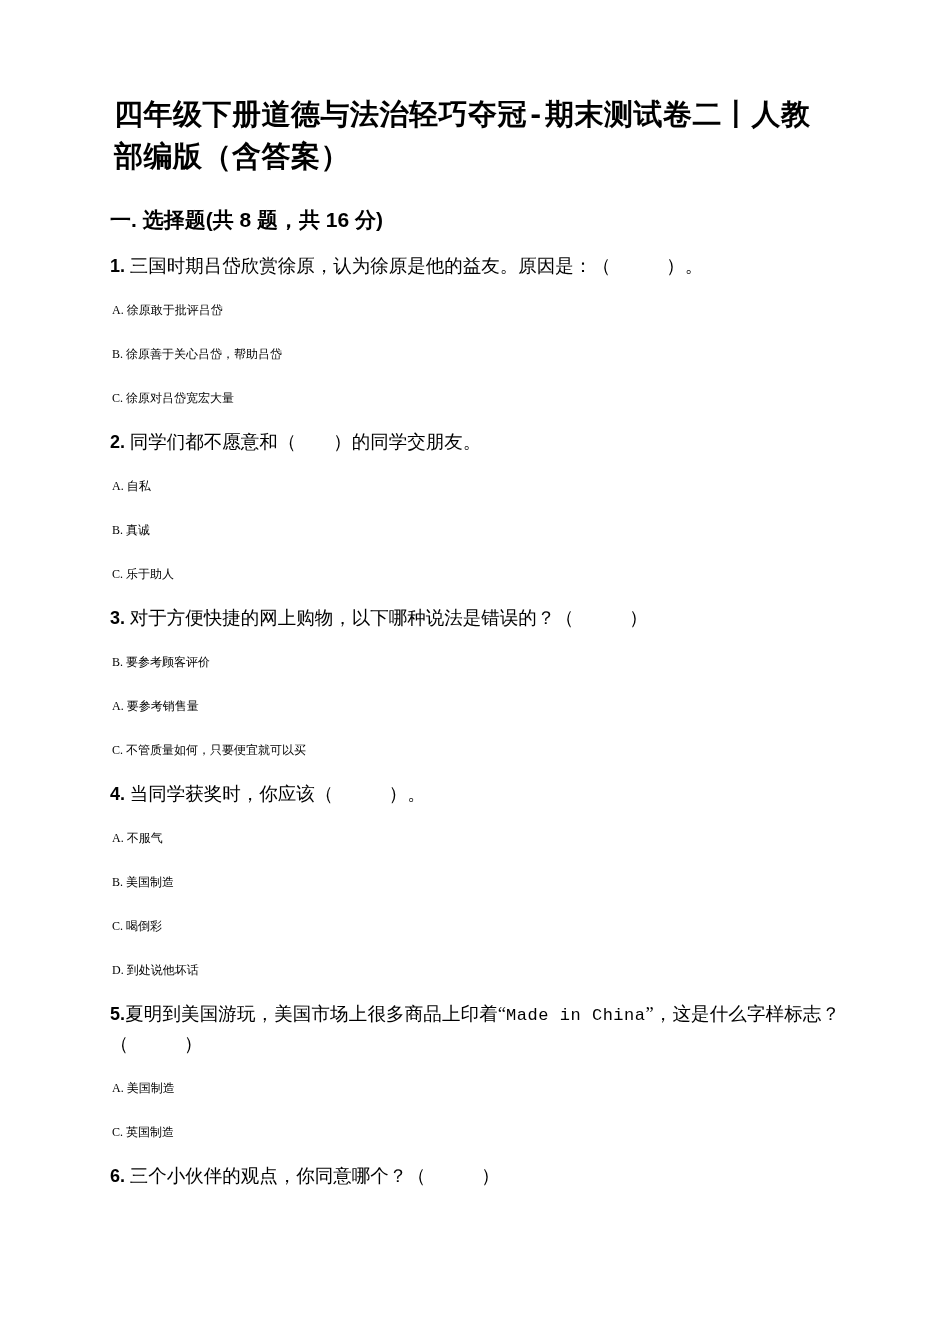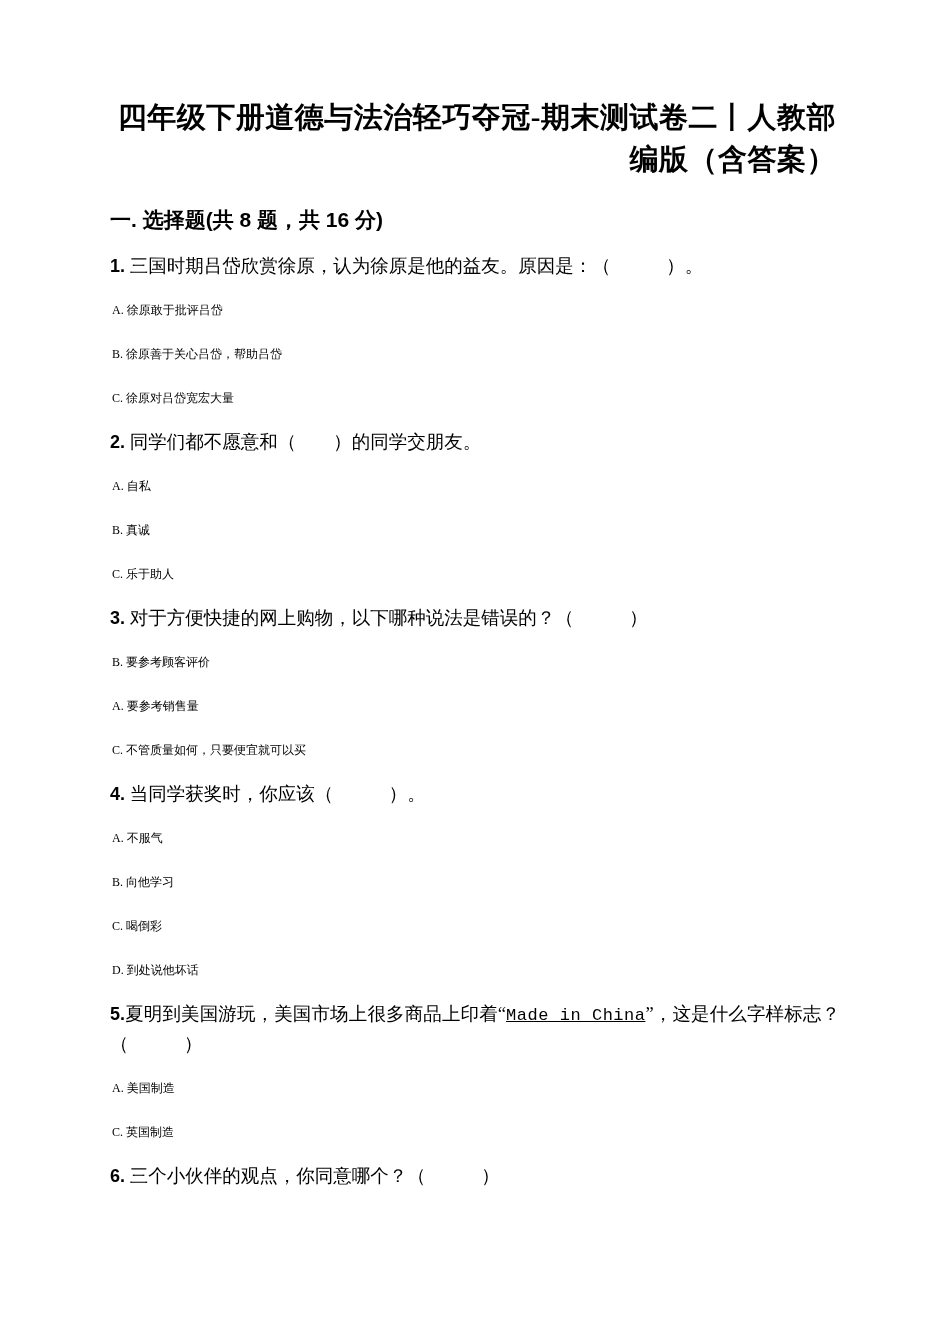--- a/index.html
+++ b/index.html
@@ -15,25 +15,25 @@
     position: relative;
     overflow: hidden;
   }
   .page {
     width: 950px;
     height: 1344px;
     box-sizing: border-box;
     padding: 96px 110px 0 110px;
   }
   .doc-title {
-    font-family: Liberation Serif, serif;
+    font-family: Liberation Mono, monospace;
     font-weight: bold;
     font-size: 29px;
     line-height: 42px;
-    text-align: right;
+    text-align: left;
     letter-spacing: 0.5px;
     margin: 0 0 26px 0;
     padding: 0 4px;
   }
   .section-head {
     font-family: "Liberation Sans", "DejaVu Sans", sans-serif;
     font-weight: bold;
     font-size: 21px;
     line-height: 28px;
     margin: 0 0 18px 0;
@@ -52,21 +52,20 @@
   .opt {
     font-size: 12px;
     line-height: 28px;
     margin: 0 0 16px 0;
     padding-left: 2px;
   }
   .mono-ins {
     font-family: "Liberation Mono", "DejaVu Sans Mono", monospace;
     font-size: 17px;
     letter-spacing: 0.5px;
-    text-decoration: underline;
   }
   .q-wide {
     margin-bottom: 16px;
   }
 </style>
 </head>
 <body>
 
 <div class="page">
 
@@ -96,21 +95,21 @@
   </p>
   <p class="opt">B. 要参考顾客评价</p>
   <p class="opt">A. 要参考销售量</p>
   <p class="opt">C. 不管质量如何，只要便宜就可以买</p>
 
   <p class="q">
     <span class="num">4.</span>
     <span>当同学获奖时，你应该（　　　）。</span>
   </p>
   <p class="opt">A. 不服气</p>
-  <p class="opt">B. 向他学习</p>
+  <p class="opt">B. 美国制造</p>
   <p class="opt">C. 喝倒彩</p>
   <p class="opt">D. 到处说他坏话</p>
 
   <p class="q q-wide">
     <span class="num">5.</span><span>夏明到美国游玩，美国市场上很多商品上印着“</span><span class="mono-ins">Made in China</span><span>”，这是什么字样标志？（　　　）</span>
   </p>
   <p class="opt">A. 美国制造</p>
   <p class="opt">C. 英国制造</p>
 
   <p class="q">

